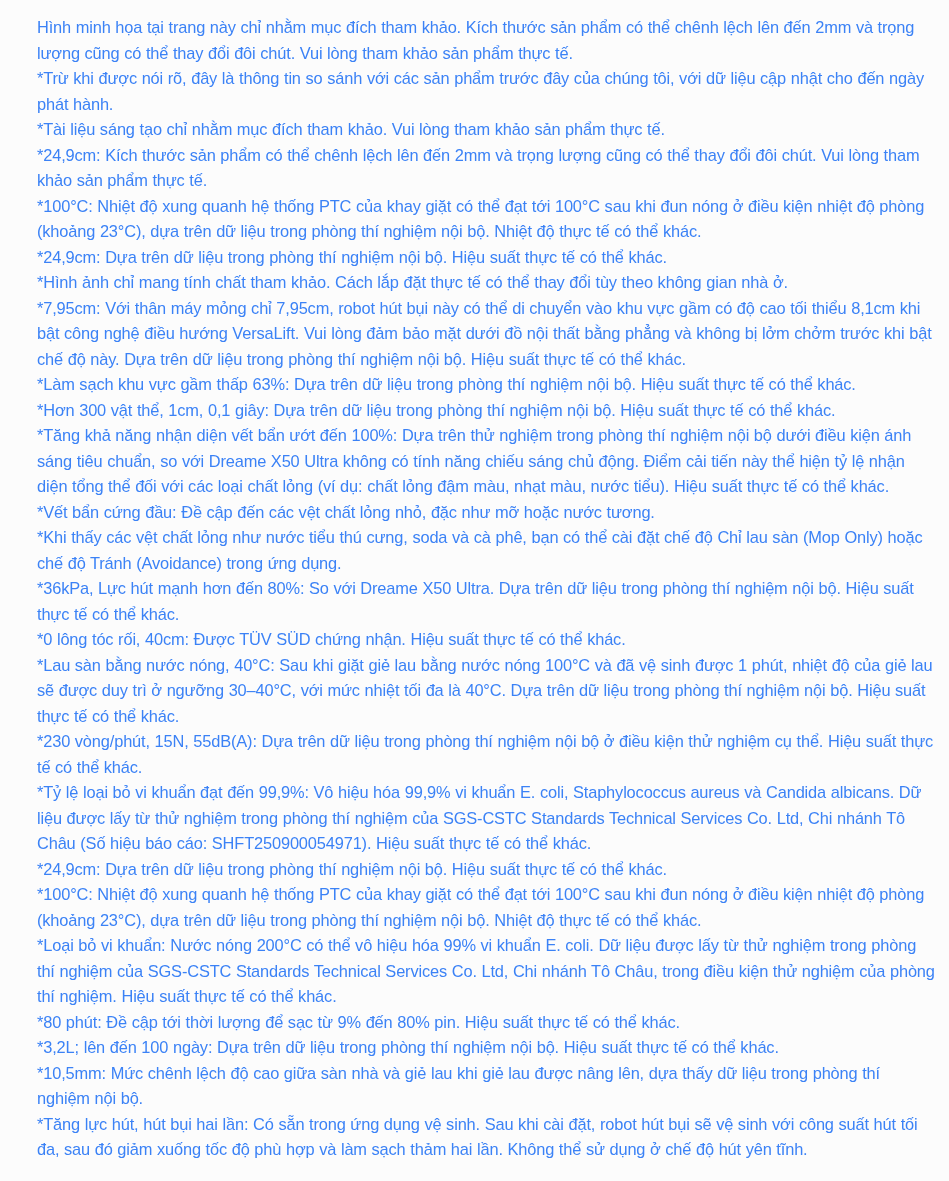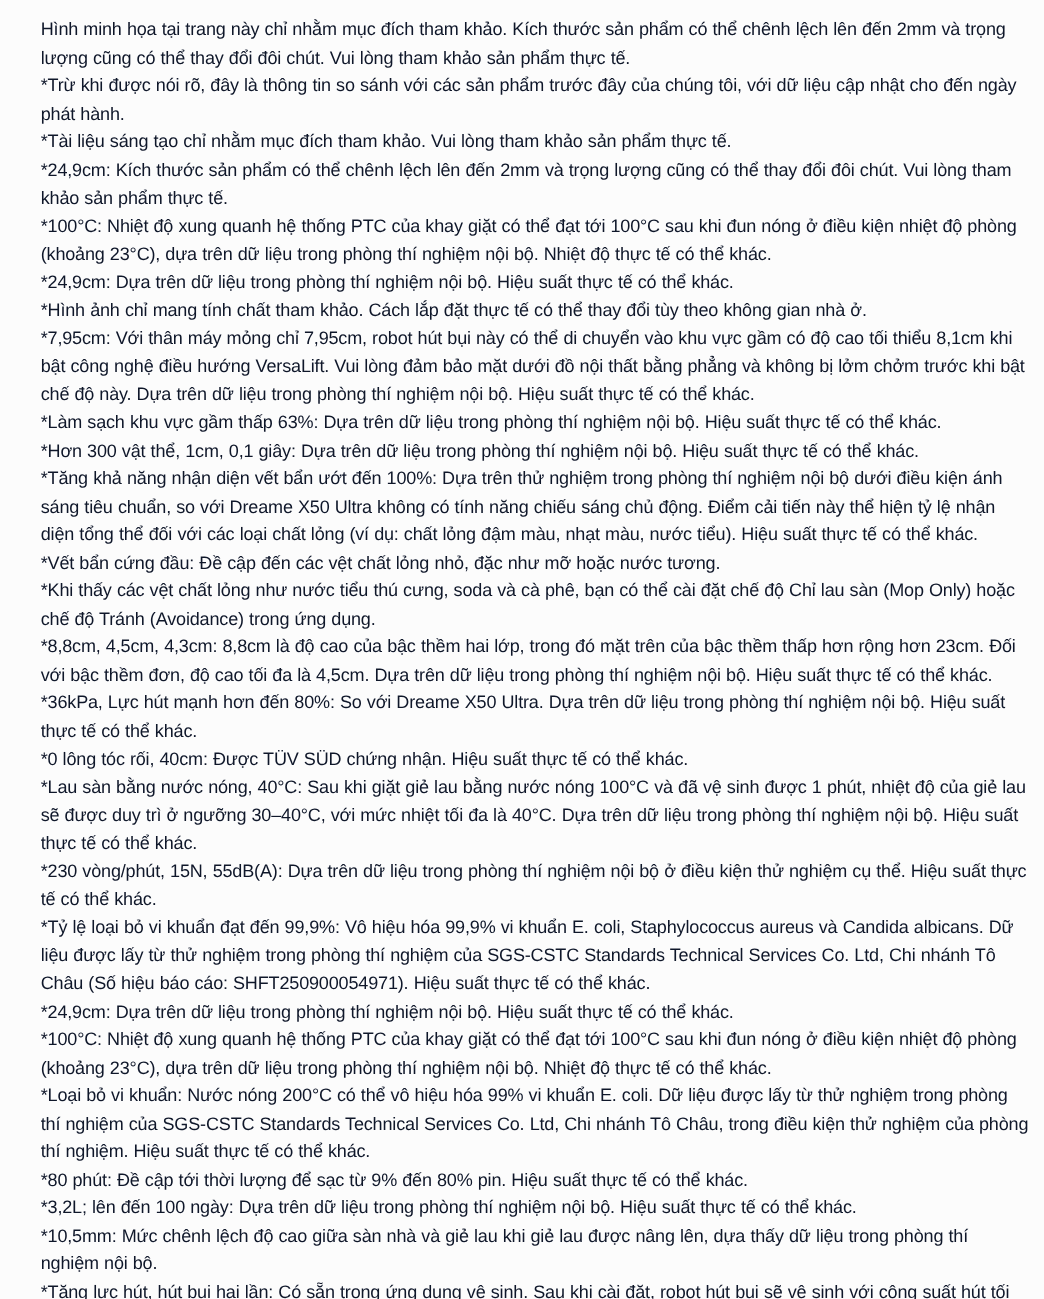--- a/index.html
+++ b/index.html
@@ -14,21 +14,21 @@
     box-sizing: border-box;
     font-family: "Liberation Sans", "DejaVu Sans", sans-serif;
   }
   .footnotes {
     box-sizing: border-box;
     width: 949px;
     padding: 15px 14px 30px 37px;
   }
   .footnote {
     margin: 0;
-    color: #0f172a;
+    color: #3b82f6;
     font-size: 16.4px;
     line-height: 25.5px;
     letter-spacing: -0.15px;
     word-spacing: 0.3px;
     text-align: left;
   }
 </style>
 </head>
 <body>
 
@@ -39,21 +39,20 @@
   <p class="footnote">*24,9cm: Kích thước sản phẩm có thể chênh lệch lên đến 2mm và trọng lượng cũng có thể thay đổi đôi chút. Vui lòng tham khảo sản phẩm thực tế.</p>
   <p class="footnote">*100°C: Nhiệt độ xung quanh hệ thống PTC của khay giặt có thể đạt tới 100°C sau khi đun nóng ở điều kiện nhiệt độ phòng (khoảng 23°C), dựa trên dữ liệu trong phòng thí nghiệm nội bộ. Nhiệt độ thực tế có thể khác.</p>
   <p class="footnote">*24,9cm: Dựa trên dữ liệu trong phòng thí nghiệm nội bộ. Hiệu suất thực tế có thể khác.</p>
   <p class="footnote">*Hình ảnh chỉ mang tính chất tham khảo. Cách lắp đặt thực tế có thể thay đổi tùy theo không gian nhà ở.</p>
   <p class="footnote">*7,95cm: Với thân máy mỏng chỉ 7,95cm, robot hút bụi này có thể di chuyển vào khu vực gầm có độ cao tối thiểu 8,1cm khi bật công nghệ điều hướng VersaLift. Vui lòng đảm bảo mặt dưới đồ nội thất bằng phẳng và không bị lởm chởm trước khi bật chế độ này. Dựa trên dữ liệu trong phòng thí nghiệm nội bộ. Hiệu suất thực tế có thể khác.</p>
   <p class="footnote">*Làm sạch khu vực gầm thấp 63%: Dựa trên dữ liệu trong phòng thí nghiệm nội bộ. Hiệu suất thực tế có thể khác.</p>
   <p class="footnote">*Hơn 300 vật thể, 1cm, 0,1 giây: Dựa trên dữ liệu trong phòng thí nghiệm nội bộ. Hiệu suất thực tế có thể khác.</p>
   <p class="footnote">*Tăng khả năng nhận diện vết bẩn ướt đến 100%: Dựa trên thử nghiệm trong phòng thí nghiệm nội bộ dưới điều kiện ánh sáng tiêu chuẩn, so với Dreame X50 Ultra không có tính năng chiếu sáng chủ động. Điểm cải tiến này thể hiện tỷ lệ nhận diện tổng thể đối với các loại chất lỏng (ví dụ: chất lỏng đậm màu, nhạt màu, nước tiểu). Hiệu suất thực tế có thể khác.</p>
   <p class="footnote">*Vết bẩn cứng đầu: Đề cập đến các vệt chất lỏng nhỏ, đặc như mỡ hoặc nước tương.</p>
   <p class="footnote">*Khi thấy các vệt chất lỏng như nước tiểu thú cưng, soda và cà phê, bạn có thể cài đặt chế độ Chỉ lau sàn (Mop Only) hoặc chế độ Tránh (Avoidance) trong ứng dụng.</p>
-  <p class="footnote">*8,8cm, 4,5cm, 4,3cm: 8,8cm là độ cao của bậc thềm hai lớp, trong đó mặt trên của bậc thềm thấp hơn rộng hơn 23cm. Đối với bậc thềm đơn, độ cao tối đa là 4,5cm. Dựa trên dữ liệu trong phòng thí nghiệm nội bộ. Hiệu suất thực tế có thể khác.</p>
   <p class="footnote">*36kPa, Lực hút mạnh hơn đến 80%: So với Dreame X50 Ultra. Dựa trên dữ liệu trong phòng thí nghiệm nội bộ. Hiệu suất thực tế có thể khác.</p>
   <p class="footnote">*0 lông tóc rối, 40cm: Được TÜV SÜD chứng nhận. Hiệu suất thực tế có thể khác.</p>
   <p class="footnote">*Lau sàn bằng nước nóng, 40°C: Sau khi giặt giẻ lau bằng nước nóng 100°C và đã vệ sinh được 1 phút, nhiệt độ của giẻ lau sẽ được duy trì ở ngưỡng 30–40°C, với mức nhiệt tối đa là 40°C. Dựa trên dữ liệu trong phòng thí nghiệm nội bộ. Hiệu suất thực tế có thể khác.</p>
   <p class="footnote">*230 vòng/phút, 15N, 55dB(A): Dựa trên dữ liệu trong phòng thí nghiệm nội bộ ở điều kiện thử nghiệm cụ thể. Hiệu suất thực tế có thể khác.</p>
   <p class="footnote">*Tỷ lệ loại bỏ vi khuẩn đạt đến 99,9%: Vô hiệu hóa 99,9% vi khuẩn E. coli, Staphylococcus aureus và Candida albicans. Dữ liệu được lấy từ thử nghiệm trong phòng thí nghiệm của SGS-CSTC Standards Technical Services Co. Ltd, Chi nhánh Tô Châu (Số hiệu báo cáo: SHFT250900054971). Hiệu suất thực tế có thể khác.</p>
   <p class="footnote">*24,9cm: Dựa trên dữ liệu trong phòng thí nghiệm nội bộ. Hiệu suất thực tế có thể khác.</p>
   <p class="footnote">*100°C: Nhiệt độ xung quanh hệ thống PTC của khay giặt có thể đạt tới 100°C sau khi đun nóng ở điều kiện nhiệt độ phòng (khoảng 23°C), dựa trên dữ liệu trong phòng thí nghiệm nội bộ. Nhiệt độ thực tế có thể khác.</p>
   <p class="footnote">*Loại bỏ vi khuẩn: Nước nóng 200°C có thể vô hiệu hóa 99% vi khuẩn E. coli. Dữ liệu được lấy từ thử nghiệm trong phòng thí nghiệm của SGS-CSTC Standards Technical Services Co. Ltd, Chi nhánh Tô Châu, trong điều kiện thử nghiệm của phòng thí nghiệm. Hiệu suất thực tế có thể khác.</p>
   <p class="footnote">*80 phút: Đề cập tới thời lượng để sạc từ 9% đến 80% pin. Hiệu suất thực tế có thể khác.</p>
   <p class="footnote">*3,2L; lên đến 100 ngày: Dựa trên dữ liệu trong phòng thí nghiệm nội bộ. Hiệu suất thực tế có thể khác.</p>

